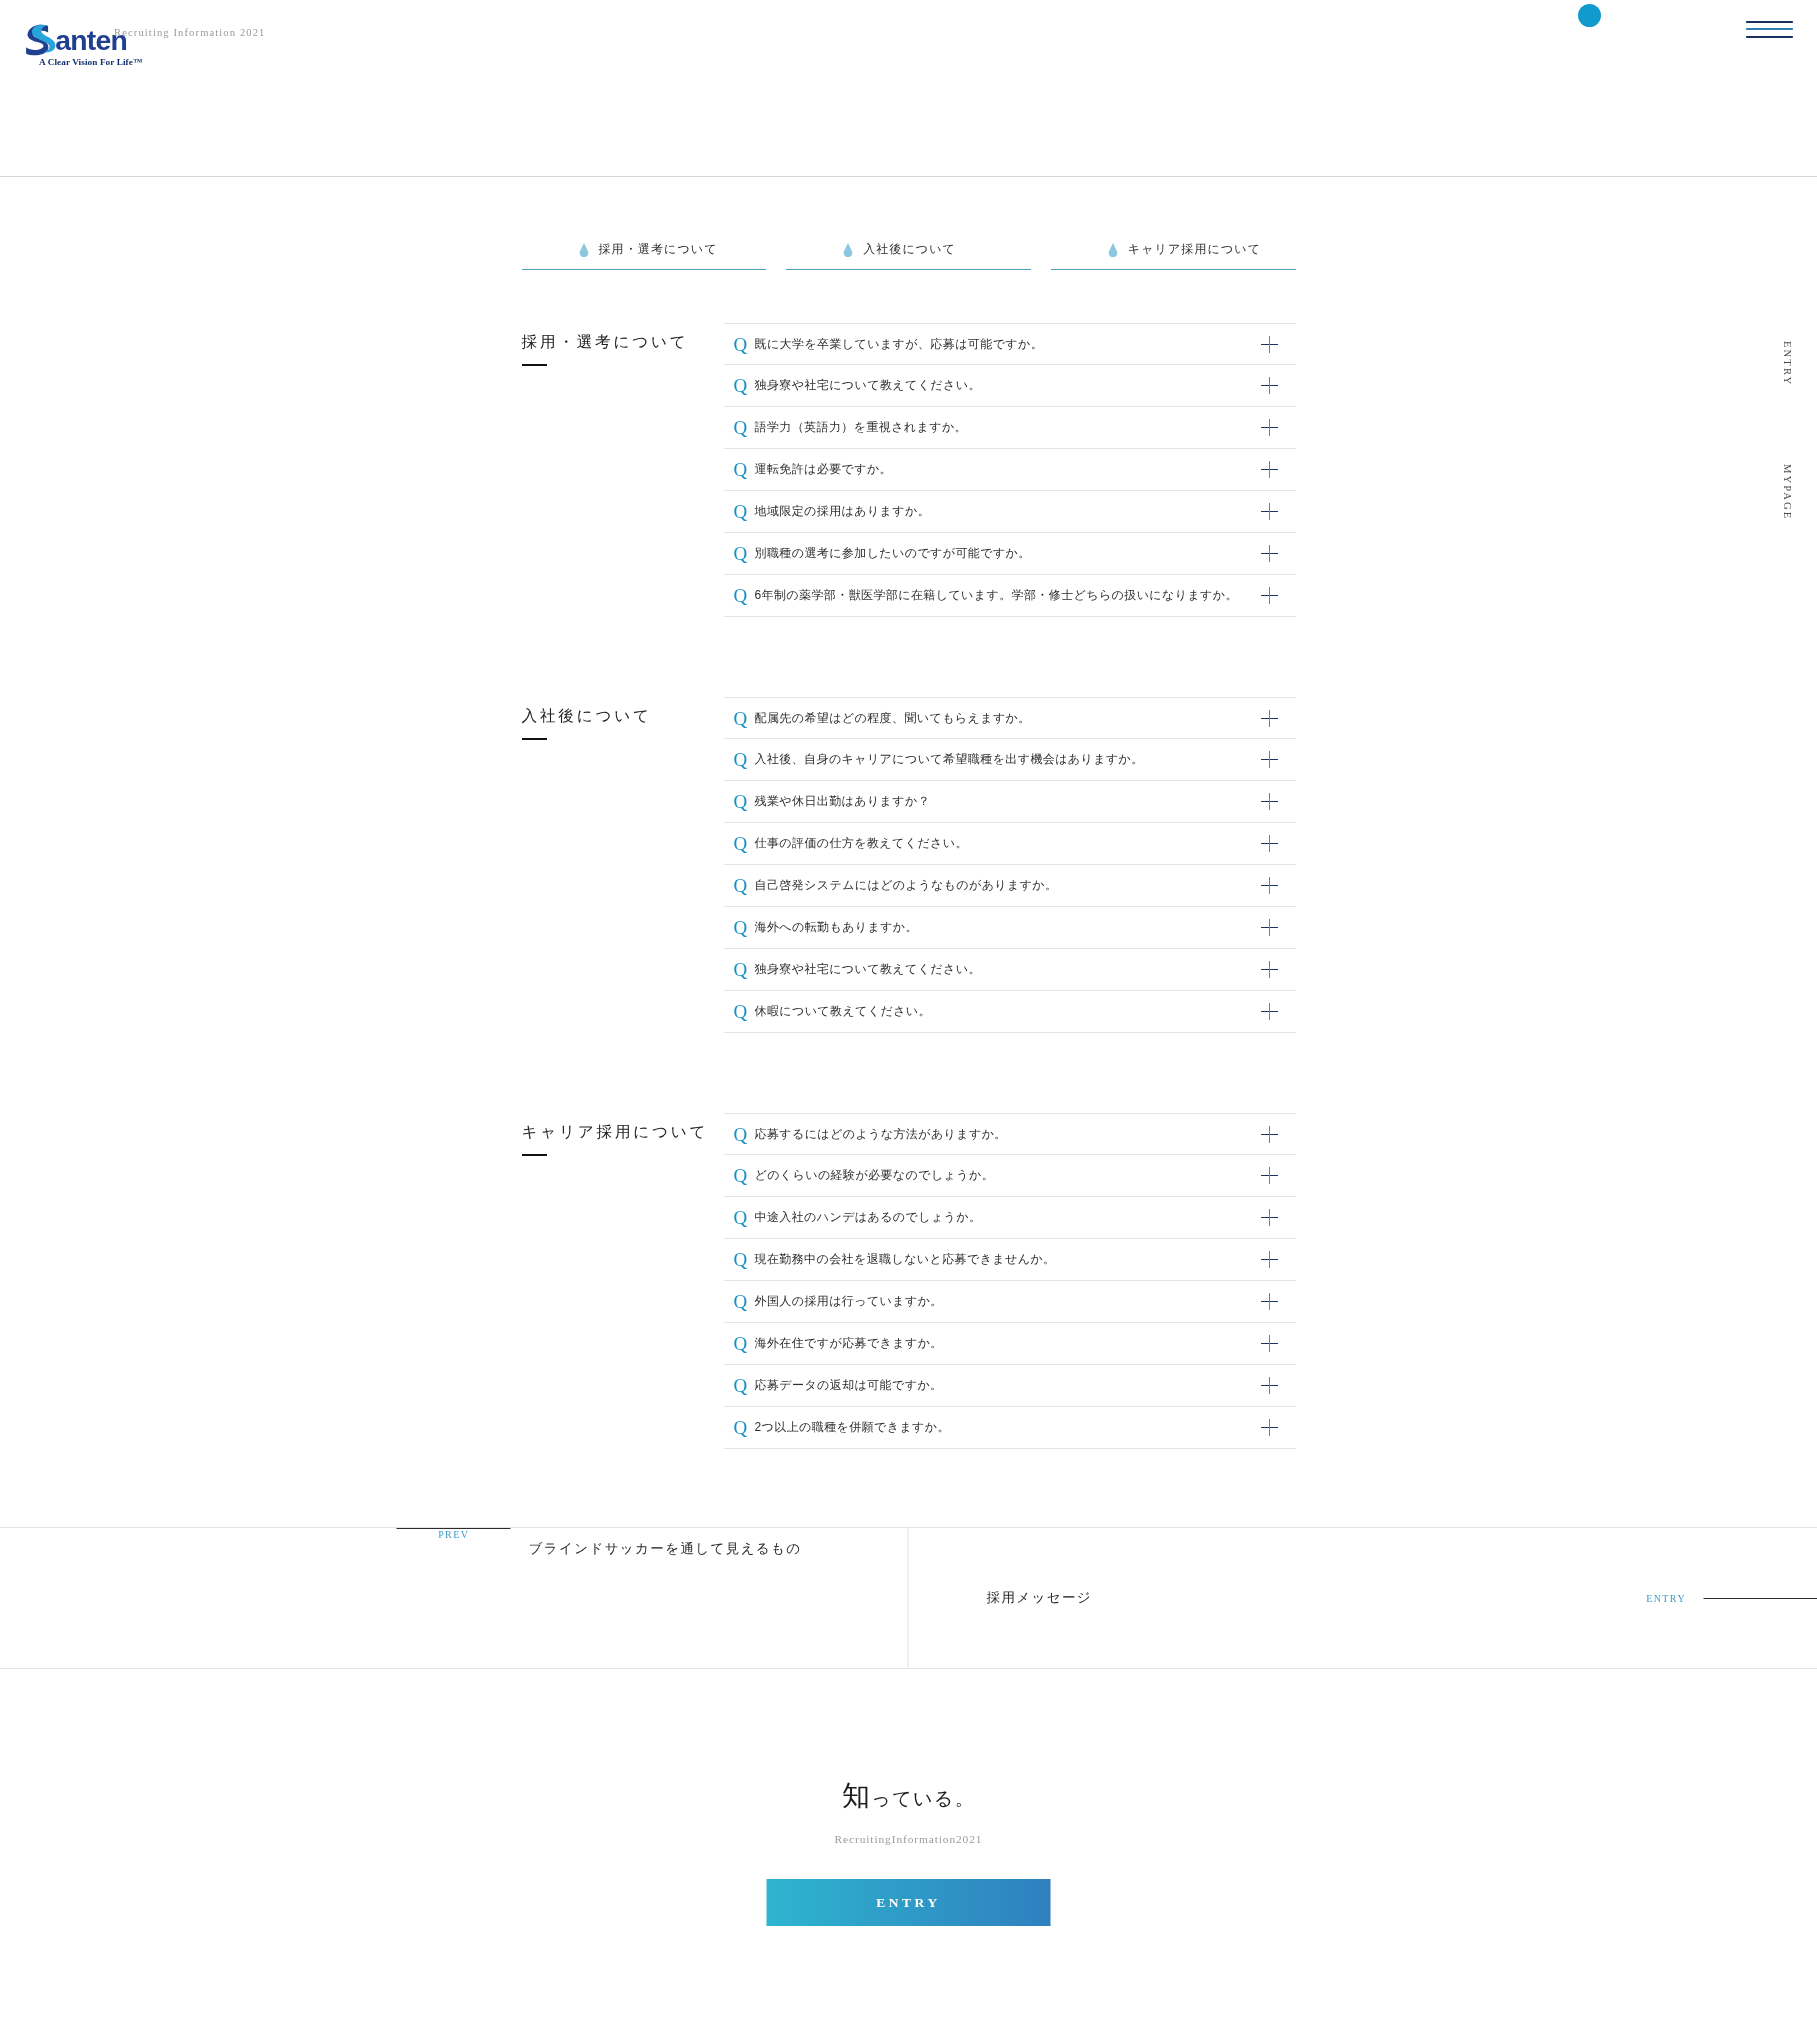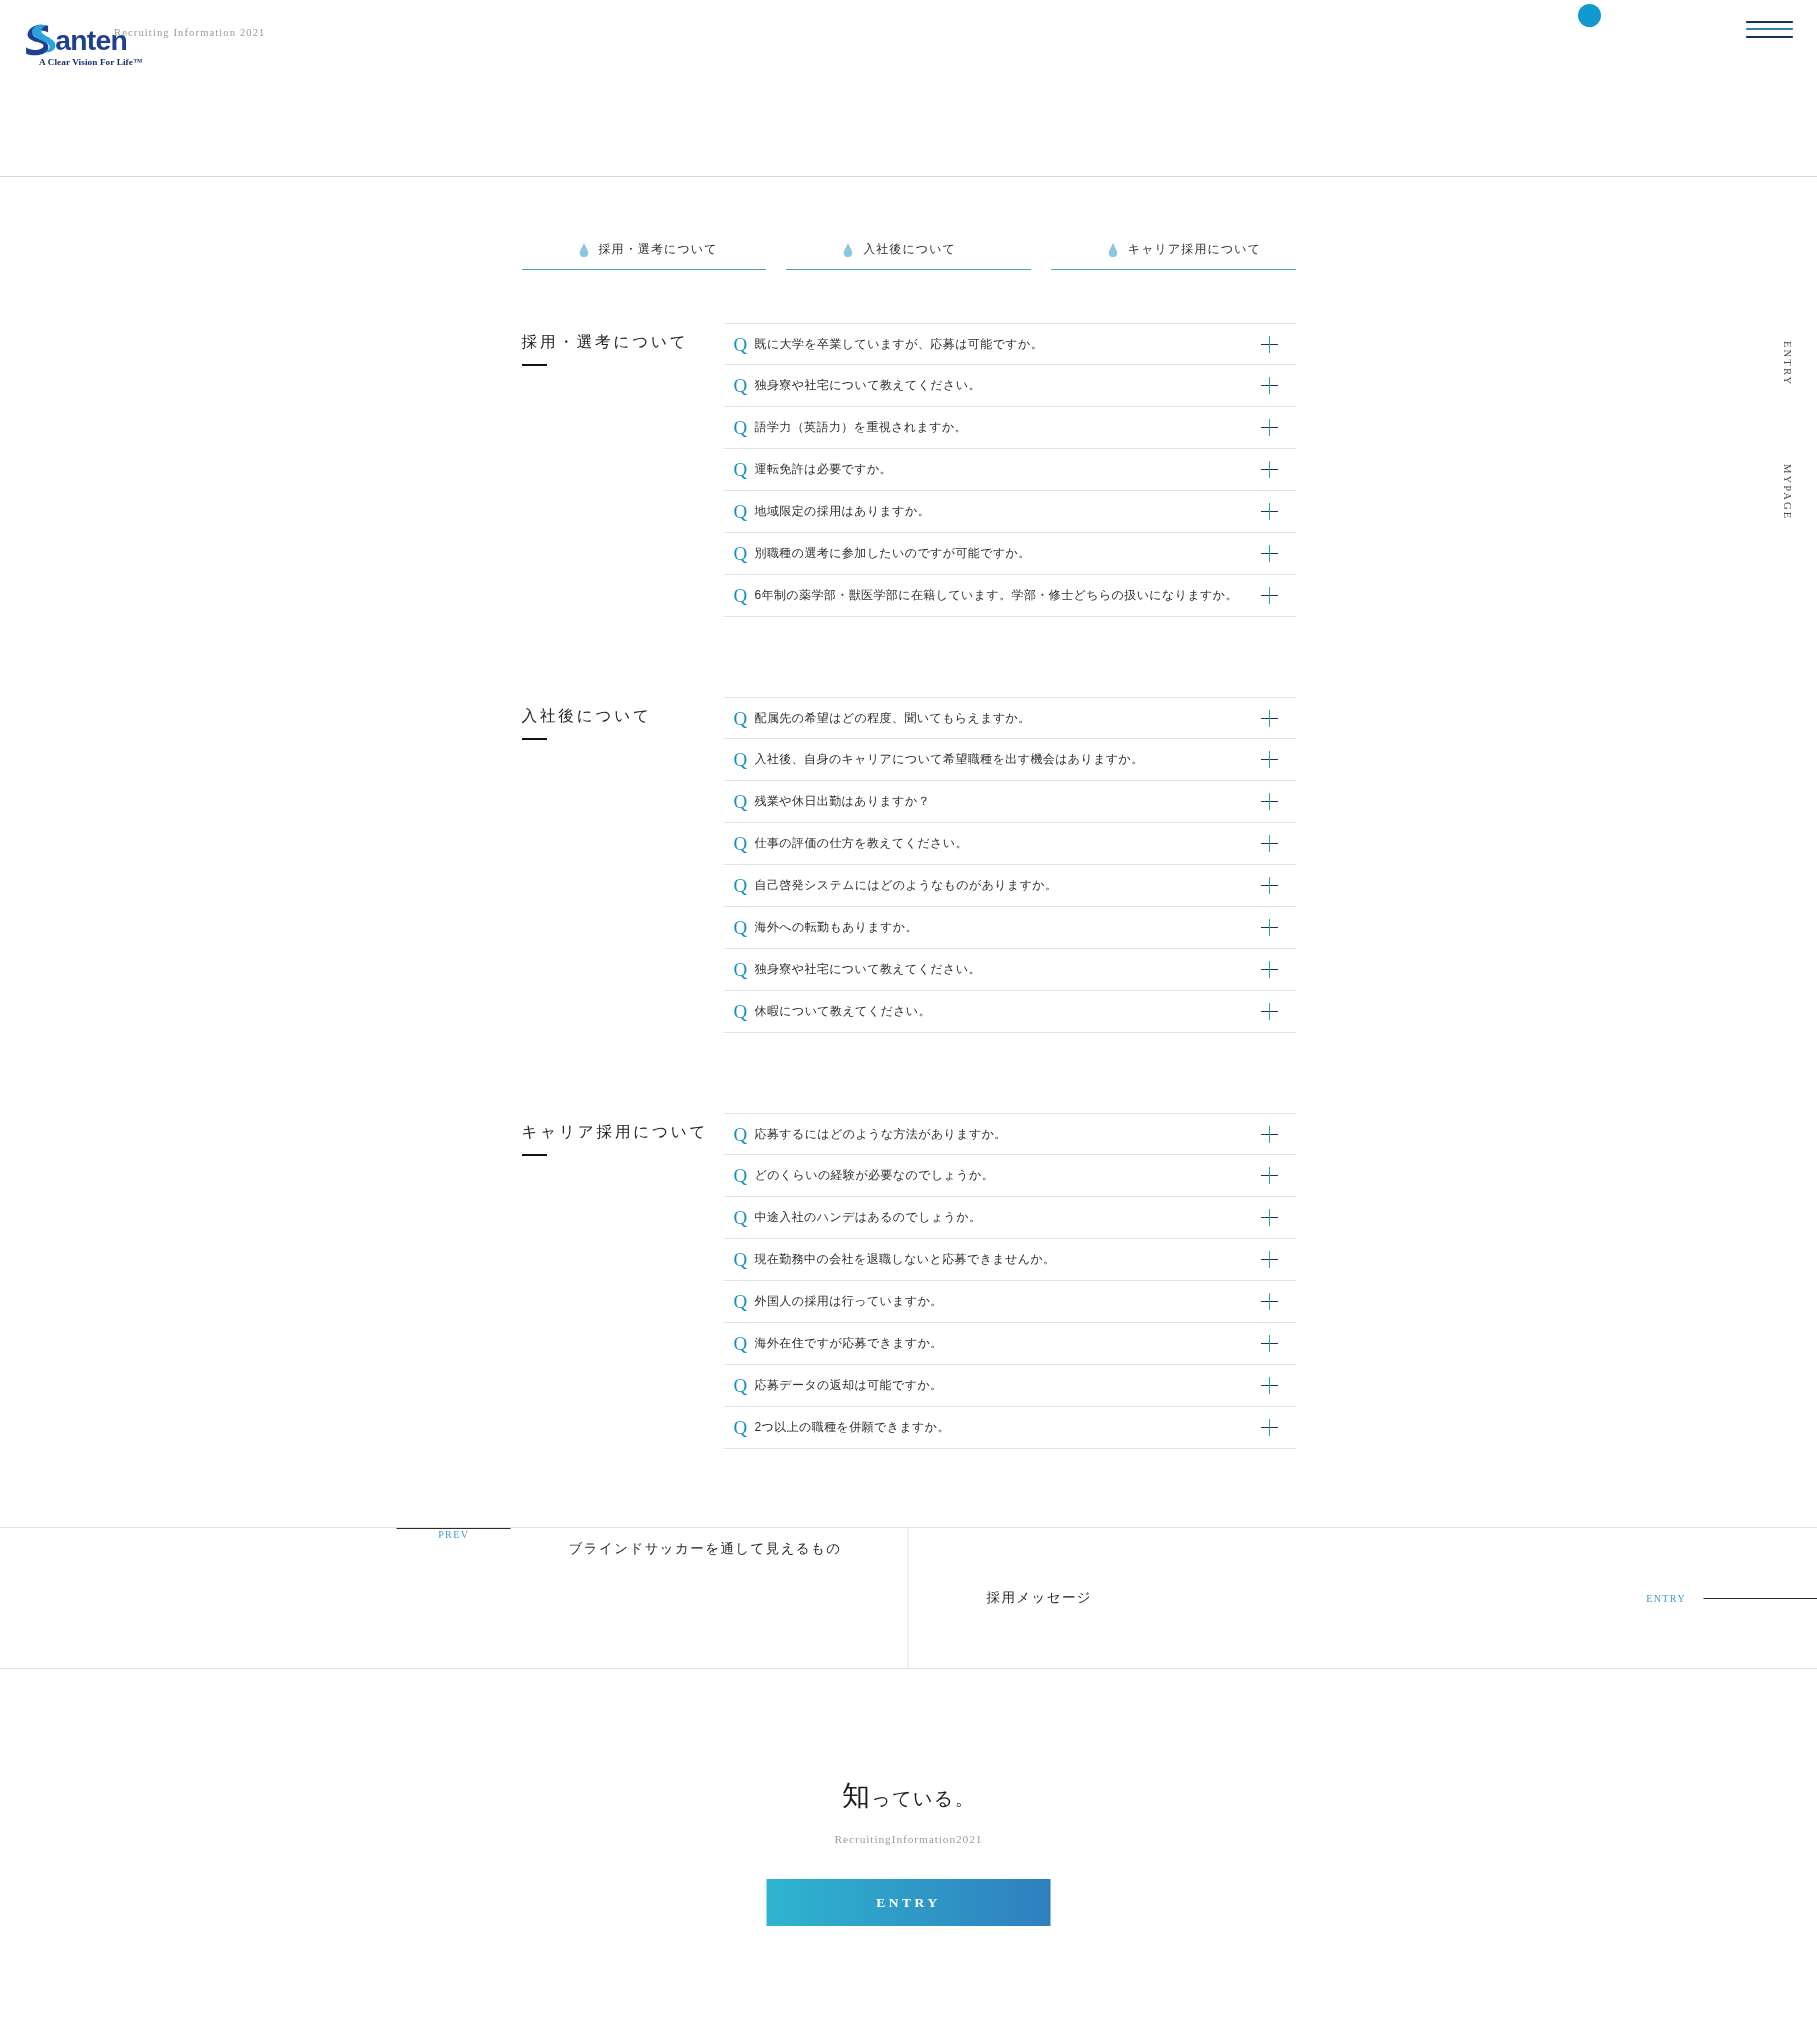--- a/index.html
+++ b/index.html
@@ -125,21 +125,21 @@
   .pager-half.right{ justify-content:flex-start; }
   .pager-line{ height:0.7px; background:#2b2b2b; width:114px; }
   .pager-dir{
     font-family:"Liberation Serif", serif;
     font-size:10px; letter-spacing:1.4px; color:#3d9ec9; margin:0 17px;
   }
   .pager-title{
     font-family:"Liberation Serif", serif;
     font-size:13.5px; letter-spacing:1.4px; color:#2b2b2b;
   }
-  .pager-half.left .pager-title{ margin-left:auto; margin-right:66px; }
+  .pager-half.left .pager-title{ margin-left:auto; margin-right:106px; }
   .pager-half.right .pager-title{ margin-left:78px; }
   .pager-half.right .pager-dir{ margin-left:auto; }
 
   
   .cta{ width:1817px; position:relative; left:50%; transform:translateX(-50%); padding:106px 0 0 0; text-align:center; }
   .cta-copy{ font-family:"Liberation Serif", serif; color:#1d1d1d; }
   .cta-l1{ font-size:28px; letter-spacing:1.4px; line-height:1.5; }
   .cta-l2{ font-size:28px; letter-spacing:1.4px; line-height:1.5; }
   .cta-hl{ color:#1a82b8; font-size:31px; position:relative; padding:0 2.8px; }
   .cta-small{ font-size:19px; }

